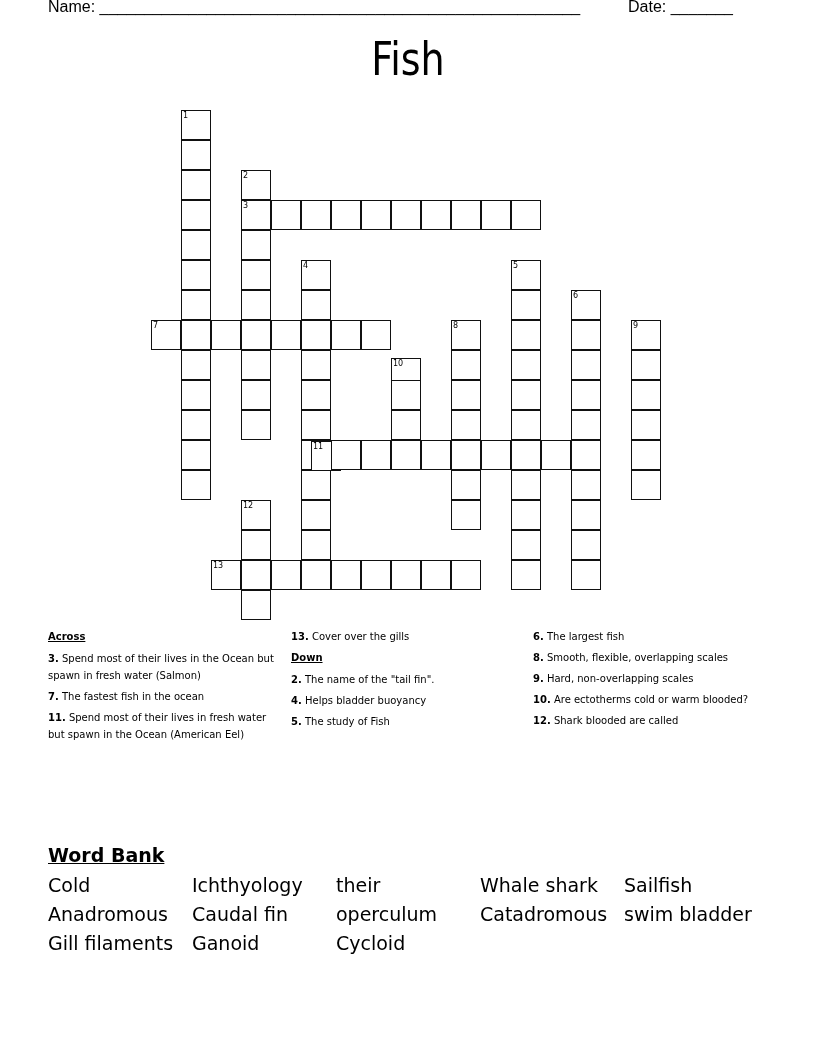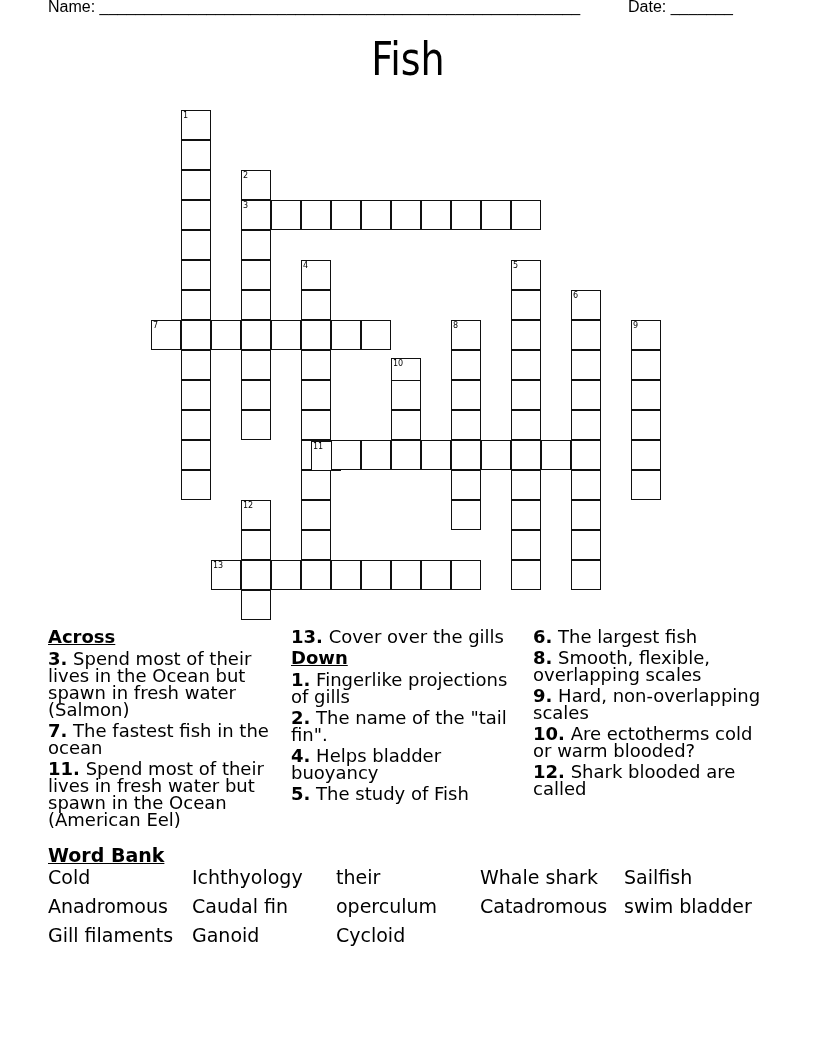--- a/index.html
+++ b/index.html
@@ -3,29 +3,29 @@
 <meta charset="utf-8">
 <style>
   html, body { margin: 0; padding: 0; background: #ffffff; }
   body { width: 816px; height: 1056px; position: relative; overflow: hidden; font-family: "DejaVu Sans", sans-serif; color: #000; }
   .header-line { position: absolute; top: -2px; left: 48px; font-family: "Liberation Sans", sans-serif; font-size: 16px; white-space: nowrap; }
   .header-line .date { position: absolute; left: 580px; top: 0; }
   .title { position: absolute; top: 32px; left: 0; width: 816px; text-align: center; font-family: "DejaVu Sans", sans-serif; font-size: 46px; font-stretch: condensed; transform: scaleX(0.92); }
   .grid { position: absolute; left: 151px; top: 110px; width: 540px; height: 520px; }
   .cell { position: absolute; width: 30px; height: 30px; box-sizing: border-box; border: 1.5px solid #111; background: #fff; }
   .cell .num { position: absolute; left: 1px; top: 0px; font-size: 8px; line-height: 9px; font-family: "DejaVu Sans", sans-serif; }
-  .clues { position: absolute; top: 628px; font-size: 18px; line-height: 17px; }
+  .clues { position: absolute; top: 628px; font-size: 10px; line-height: 17px; }
   .col1 { left: 48px; width: 235px; }
   .col2 { left: 291px; width: 235px; }
   .col3 { left: 533px; width: 240px; }
   .clue { margin-bottom: 4px; }
   .clue b { font-weight: bold; margin-top: 22px; }
   .heading { text-decoration: underline; font-weight: bold; margin-bottom: 5px; display: block; }
   .wordbank { position: absolute; top: 844px; left: 48px; width: 730px; font-size: 19px; }
-  .wb-title { text-decoration: underline; font-weight: bold; margin-bottom: 0; }
+  .wb-title { text-decoration: underline; font-weight: bold; margin-bottom: 8px; }
   .wb-grid { display: grid; grid-template-columns: 144px 144px 144px 144px 150px; row-gap: 7px; }
 </style>
 </head>
 <body>
 
 <div class="header-line">
   <span>Name: ______________________________________________________</span>
   <span class="date">Date: _______</span>
 </div>
 
@@ -165,21 +165,20 @@
 <div class="clues col1">
   <span class="heading">Across</span>
   <div class="clue"><b>3.</b> <span>Spend most of their lives in the Ocean but spawn in fresh water (Salmon)</span></div>
   <div class="clue"><b>7.</b> <span>The fastest fish in the ocean</span></div>
   <div class="clue"><b>11.</b> <span>Spend most of their lives in fresh water but spawn in the Ocean (American Eel)</span></div>
 </div>
 
 <div class="clues col2">
   <div class="clue"><b>13.</b> <span>Cover over the gills</span></div>
   <span class="heading">Down</span>
-  <div class="clue"><b>1.</b> <span>Fingerlike projections of gills</span></div>
   <div class="clue"><b>2.</b> <span>The name of the "tail fin".</span></div>
   <div class="clue"><b>4.</b> <span>Helps bladder buoyancy</span></div>
   <div class="clue"><b>5.</b> <span>The study of Fish</span></div>
 </div>
 
 <div class="clues col3">
   <div class="clue"><b>6.</b> <span>The largest fish</span></div>
   <div class="clue"><b>8.</b> <span>Smooth, flexible, overlapping scales</span></div>
   <div class="clue"><b>9.</b> <span>Hard, non-overlapping scales</span></div>
   <div class="clue"><b>10.</b> <span>Are ectotherms cold or warm blooded?</span></div>

